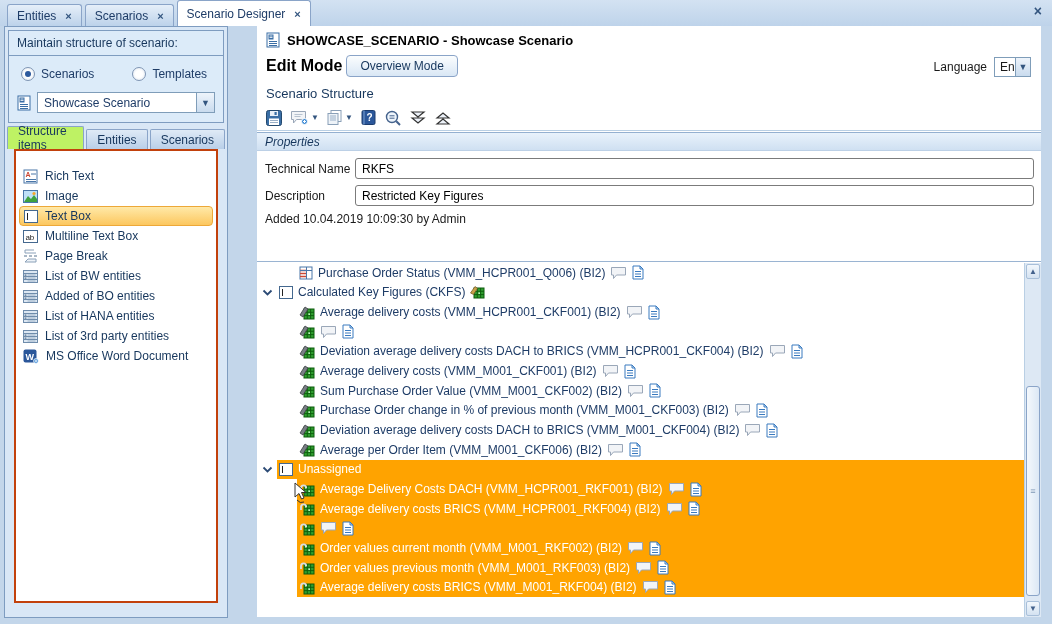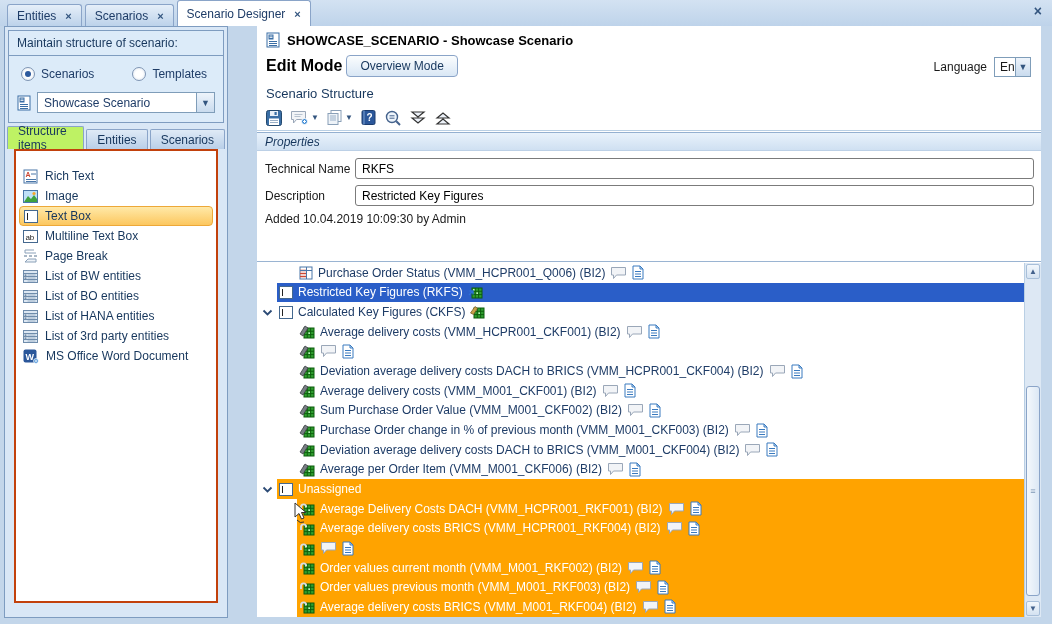--- a/index.html
+++ b/index.html
@@ -197,21 +197,21 @@
       <div class="sb-item">
         <span class="t-ico">
           <svg width="15" height="13" viewBox="0 0 15 13">
             <rect x="0.5" y="0.5" width="14" height="12" fill="#dce7f2" stroke="#6f8cab"></rect>
             <path d="M0.5 3.5h14M0.5 6.5h14M0.5 9.5h14" stroke="#6f8cab"></path>
             <rect x="1.6" y="4.6" width="1.8" height="1" fill="#35516e"></rect>
             <rect x="1.6" y="7.6" width="1.8" height="1" fill="#35516e"></rect>
             <path d="M4.5 5h8M4.5 8h8M4.5 11h8" stroke="#9fb4c9"></path>
           </svg>
         </span>
-        <span>List of BO entities</span>
+        <span>Added of BO entities</span>
       </div>
       <div class="sb-item">
         <span class="t-ico">
           <svg width="15" height="13" viewBox="0 0 15 13">
             <rect x="0.5" y="0.5" width="14" height="12" fill="#dce7f2" stroke="#6f8cab"></rect>
             <path d="M0.5 3.5h14M0.5 6.5h14M0.5 9.5h14" stroke="#6f8cab"></path>
             <rect x="1.6" y="4.6" width="1.8" height="1" fill="#35516e"></rect>
             <rect x="1.6" y="7.6" width="1.8" height="1" fill="#35516e"></rect>
             <path d="M4.5 5h8M4.5 8h8M4.5 11h8" stroke="#9fb4c9"></path>
           </svg>
@@ -366,41 +366,20 @@
             </span>
             <span class="t-ico">
               <svg width="12" height="15" viewBox="0 0 12 15">
                 <path d="M1 1h7l3 3v10H1z" fill="#fff" stroke="#3a7abf"></path>
                 <path d="M8 1v3h3z" fill="#cfe6fa" stroke="#3a7abf"></path>
                 <path d="M3 6.5h6M3 9h6M3 11.5h6" stroke="#3a7abf"></path>
               </svg>
             </span>
           </div>
         </div>
-        <div class="tree-row selected">
-          <div class="indent lvl1"></div>
-          <div class="row-inner">
-            <span class="t-ico">
-              <svg width="14" height="13" viewBox="0 0 14 13">
-                <rect x="0.5" y="0.5" width="13" height="12" fill="#fff" stroke="#44688f"></rect>
-                <path d="M3.5 3v7" stroke="#222"></path>
-              </svg>
-            </span>
-            <span>Restricted Key Figures (RKFS)</span>
-            <span class="t-ico">
-              <svg width="15" height="13" viewBox="0 0 15 13">
-                <rect x="4" y="2" width="10" height="10" fill="#2f9e2f" stroke="#0d5b0d"></rect>
- <path d="M4 5.3h10M4 8.6h10M7.3 2v10M10.6 2v10" stroke="#0d5b0d" stroke-width="0.9"></path>
- <rect x="5" y="3" width="1.6" height="1.6" fill="#bff0bf"></rect>
-                <rect x="8.4" y="6.4" width="1.6" height="1.6" fill="#bff0bf"></rect>
-                <path d="M1 9 L5 5 M1.5 5h3.5v3.5" fill="none" stroke="#2d6fd6" stroke-width="1.4"></path>
-              </svg>
-            </span>
-          </div>
-        </div>
         <div class="tree-row">
           <div class="indent lvl1">
             <span>
               <svg width="11" height="9" viewBox="0 0 11 9">
                 <path d="M1.5 2.5 L5.5 6.5 L9.5 2.5" fill="none" stroke="#2b4a75" stroke-width="1.8"></path>
               </svg>
             </span>
           </div>
           <div class="row-inner">
             <span class="t-ico">

